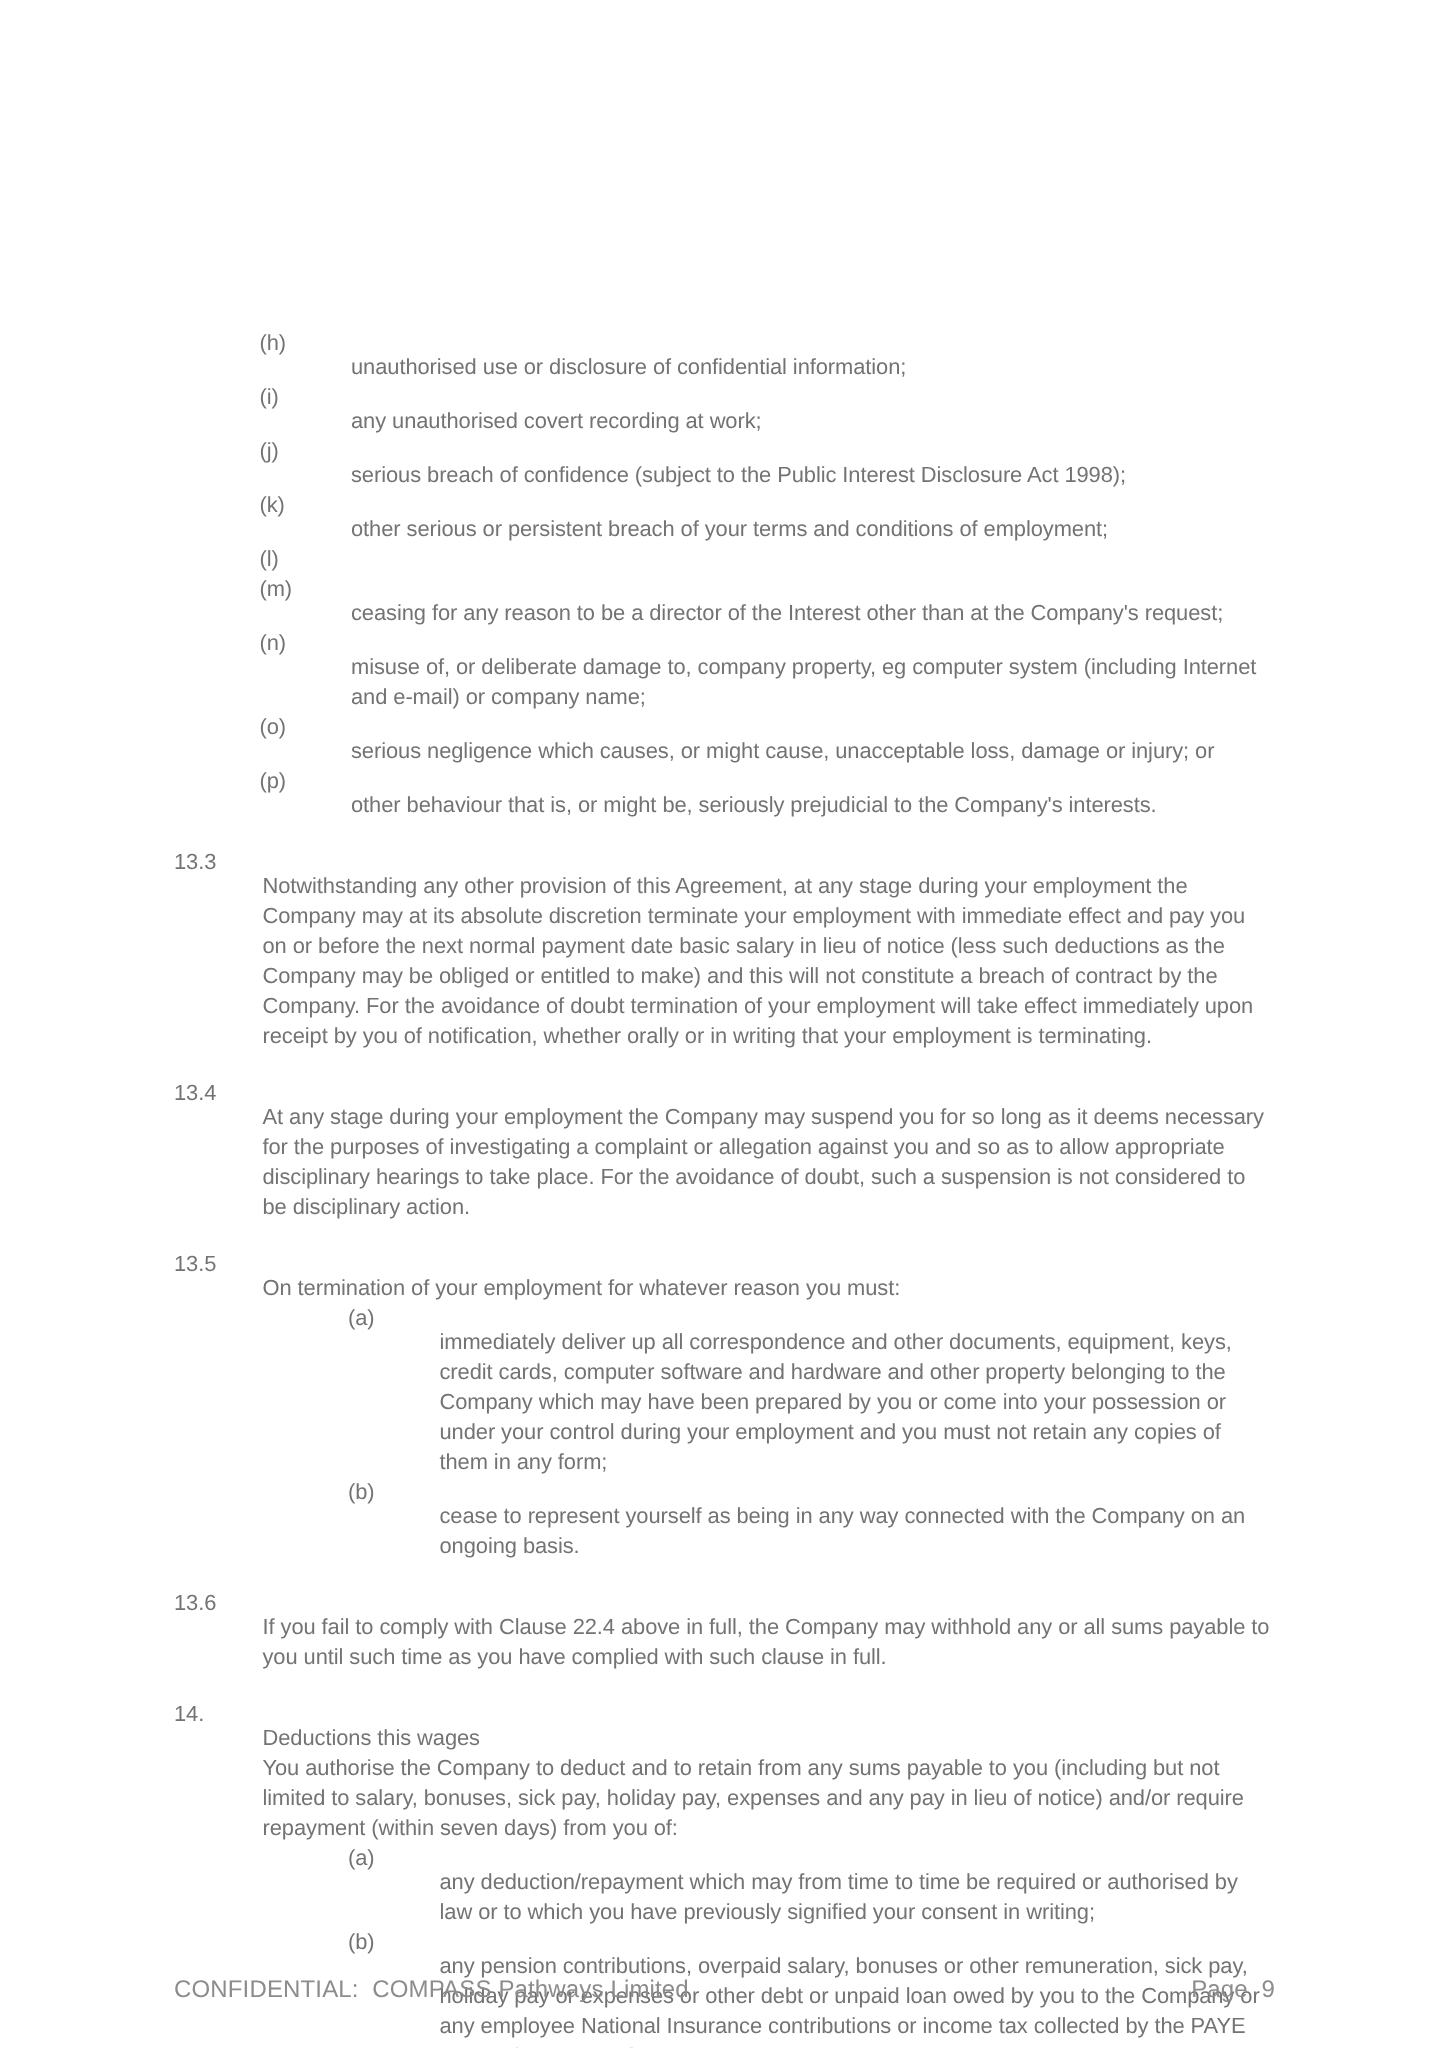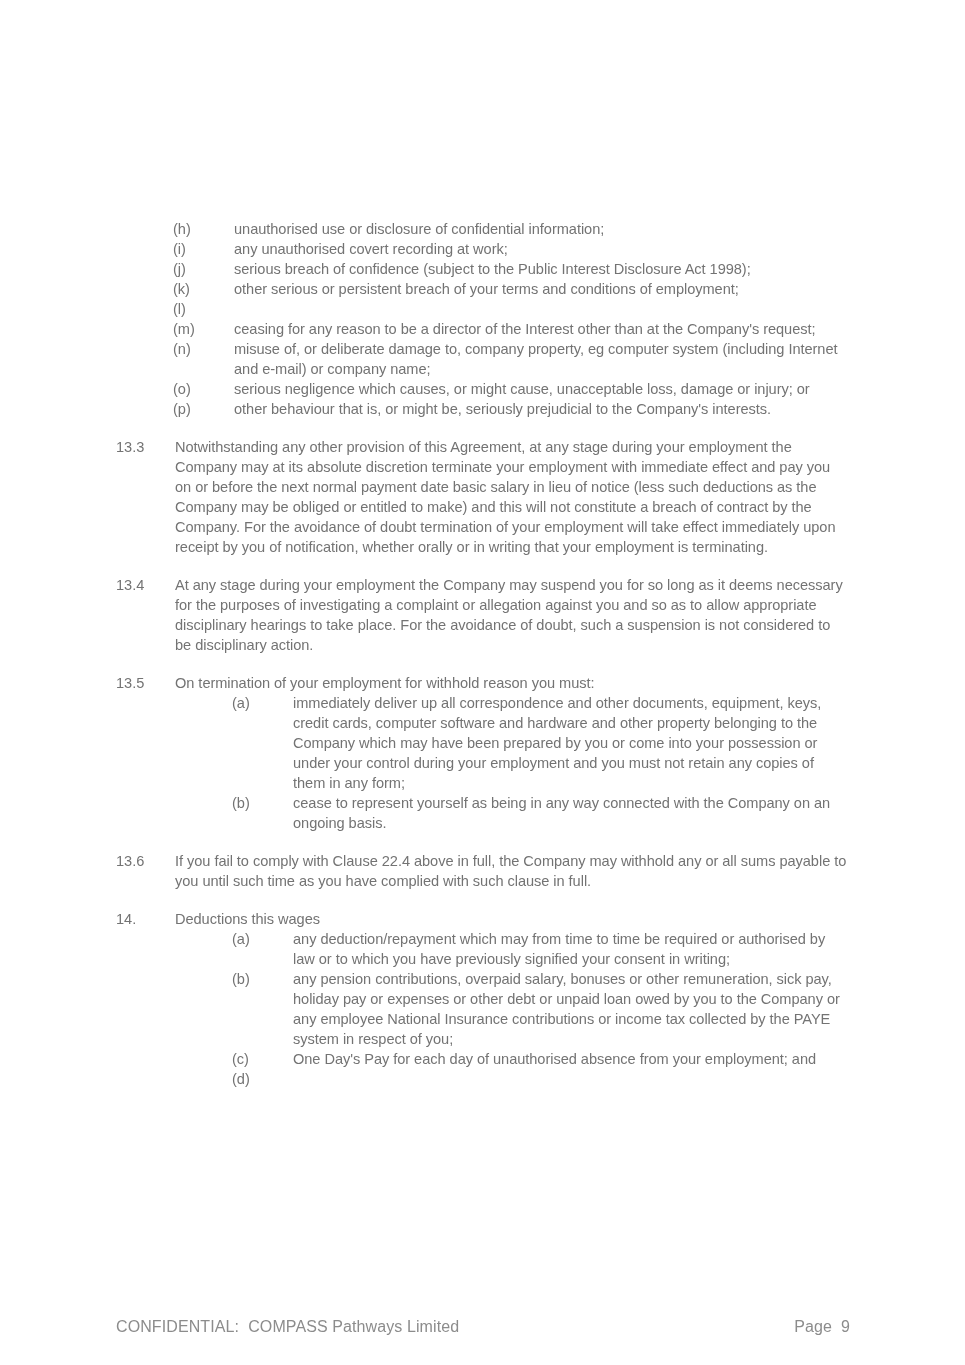--- a/index.html
+++ b/index.html
@@ -39,20 +39,21 @@
     font-size: 14.6px;
     line-height: 20px;
     letter-spacing: -0.05px;
   }
   .marker {
     flex: 0 0 auto;
     white-space: nowrap;
   }
   .body {
     flex: 1 1 auto;
+    margin-top: 16px;
   }
 
   
   .lvl1 > .marker { width: 59px; }
   .lvl1 > .body   { width: 675px; }
 
   
   .lvl2 { padding-left: 57px; }
   .lvl2 > .marker { width: 61px; }
   .lvl2 > .body   { width: 616px; }
@@ -138,21 +139,21 @@
     <div class="row lvl1">
       <span class="marker">13.4</span>
       <span class="body">At any stage during your employment the Company may suspend you for so long as it deems necessary for the purposes of investigating a complaint or allegation against you and so as to allow appropriate disciplinary hearings to take place.  For the avoidance of doubt, such a suspension is not considered to be disciplinary action.</span>
     </div>
 
     <div class="gap"></div>
 
     <div class="row lvl1">
       <span class="marker">13.5</span>
       <span class="body">
-        <span>On termination of your employment for withhold reason you must:</span>
+        <span>On termination of your employment for whatever reason you must:</span>
         <span class="row sub">
           <span class="marker">(a)</span>
           <span class="body">immediately deliver up all correspondence and other documents, equipment, keys, credit cards, computer software and hardware and other property belonging to the Company which may have been prepared by you or come into your possession or under your control during your employment and you must not retain any copies of them in any form;</span>
         </span>
         <span class="row sub">
           <span class="marker">(b)</span>
           <span class="body">cease to represent yourself as being in any way connected with the Company on an ongoing basis.</span>
         </span>
       </span>
     </div>
@@ -163,20 +164,21 @@
       <span class="marker">13.6</span>
       <span class="body">If you fail to comply with Clause 22.4 above in full, the Company may withhold any or all sums payable to you until such time as you have complied with such clause in full.</span>
     </div>
 
     <div class="gap"></div>
 
     <div class="row lvl1">
       <span class="marker">14.</span>
       <span class="body">
         <span style="display:block">Deductions this wages</span>
+        <span style="display:block">You authorise the Company to deduct and to retain from any sums payable to you (including but not limited to salary, bonuses, sick pay, holiday pay, expenses and any pay in lieu of notice) and/or require repayment (within seven days) from you of:</span>
         <span class="row sub">
           <span class="marker">(a)</span>
           <span class="body">any deduction/repayment which may from time to time be required or authorised by law or to which you have previously signified your consent in writing;</span>
         </span>
         <span class="row sub">
           <span class="marker">(b)</span>
           <span class="body">any pension contributions, overpaid salary, bonuses or other remuneration, sick pay, holiday pay or expenses or other debt or unpaid loan owed by you to the Company or any employee National Insurance contributions or income tax collected by the PAYE system in respect of you;</span>
         </span>
         <span class="row sub">
           <span class="marker">(c)</span>

